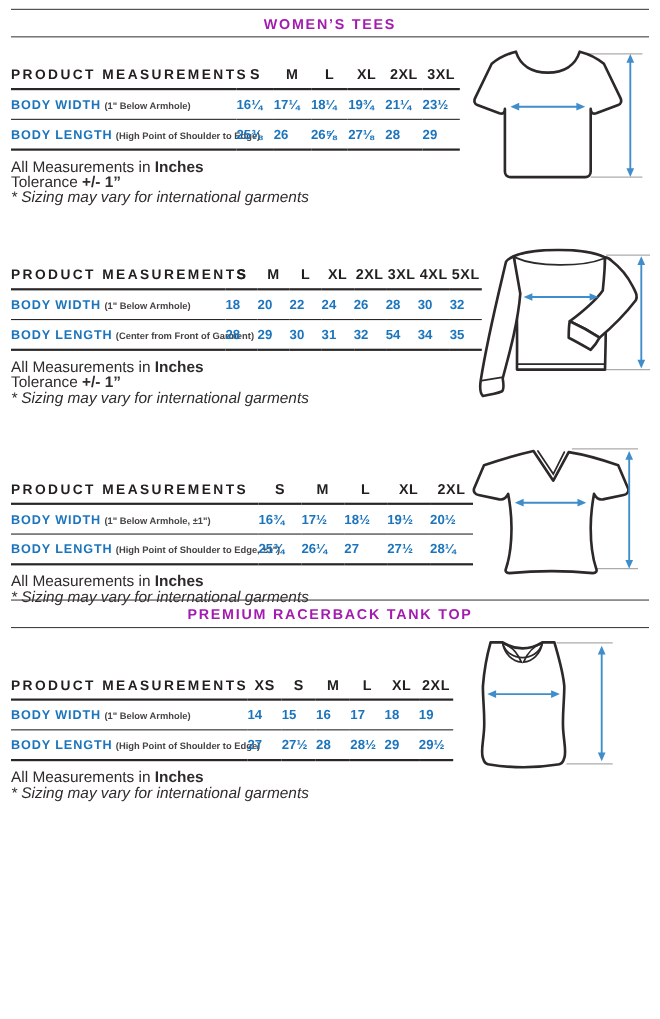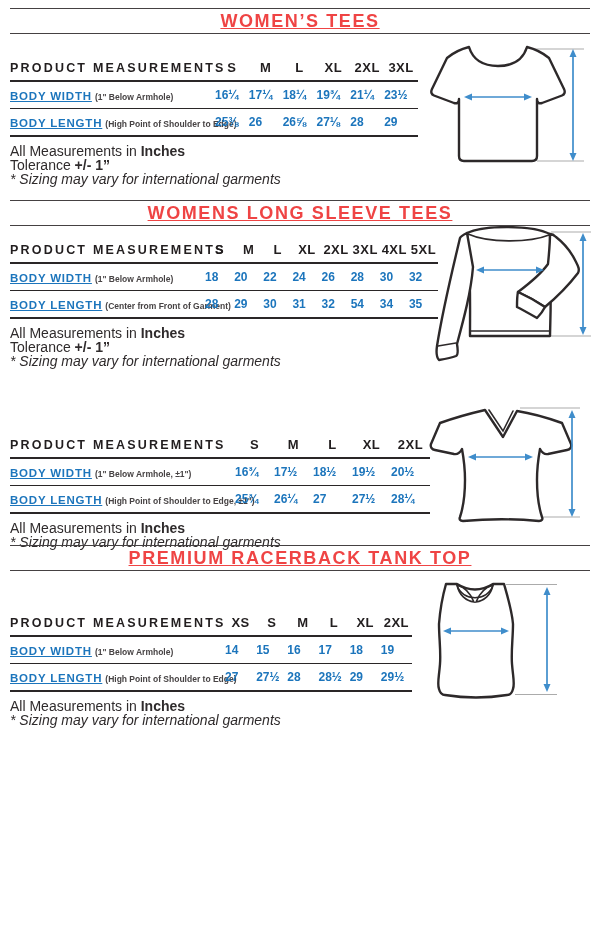--- a/index.html
+++ b/index.html
@@ -16,21 +16,21 @@
   .sec-1 { top:200px; height:171px; }
   .sec-2 { top:371px; height:174px; }
   .sec-3 { top:545px; height:181px; }
 
   .title-band {
     height:26px; margin:0 10px;
     border-top:1.3px solid #454142; border-bottom:1.3px solid #454142;
     display:flex; align-items:center; justify-content:center;
   }
   .section-title {
-    font-size:18px; font-weight:bold; letter-spacing:1.6px; color:#ef4444;text-decoration:underline;
+    font-size:13px; font-weight:bold; letter-spacing:1.6px; color:#a21caf;
   }
 
   .sec-body { position:absolute; left:0; right:0; top:26px; bottom:0; }
 
   .table-wrap { position:absolute; left:10px; }
   .sec-0 .table-wrap { top:26px; width:408px; }
   .sec-1 .table-wrap { top:16px; width:428px; }
   .sec-2 .table-wrap { top:40px; width:420px; }
   .sec-3 .table-wrap { top:44px; width:402px; }
 
@@ -40,21 +40,21 @@
   .sec-2 th.corner { width:225px; }
   .sec-3 th.corner { width:215px; }
 
   thead th { border-bottom:2.2px solid #2a2627; padding-bottom:5px; vertical-align:bottom; }
   th.corner { text-align:left; font-size:12.5px; letter-spacing:2.2px; color:#221e1f; white-space:nowrap; }
   th.size   { text-align:center; font-size:13px; letter-spacing:.5px; color:#221e1f; }
 
   tbody tr:first-child th, tbody tr:first-child td { border-bottom:1.3px solid #2a2627; }
   tbody tr:last-child  th, tbody tr:last-child  td { border-bottom:2.2px solid #2a2627; }
   tbody th.rowhead { text-align:left; padding:4px 0; white-space:nowrap; }
-  .row-label { font-size:11.5px; font-weight:bold; color:#1c75bc; letter-spacing:.8px;text-decoration:underline; }
+  .row-label { font-size:11.5px; font-weight:bold; color:#1c75bc; letter-spacing:.8px; }
   .row-note  { font-size:8.5px; color:#474344; margin-left:3px; }
   tbody td { text-align:left; font-size:12px; font-weight:bold; color:#1c75bc; padding:4px 0; }
 
   .footnotes { margin-top:7px; }
   .footnote { font-size:14px; color:#2f2b2c; line-height:14px; }
   .footnote .b { font-weight:bold; }
   .footnote .i { font-style:italic; font-weight:normal; }
 
   .figure { position:absolute; }
   .sec-0 .figure { left:424px; top:5px; width:172px; height:136px; }
@@ -136,23 +136,20 @@
         <line class="arrow-line" x1="149" y1="16" x2="149" y2="116"></line>
         <polygon class="arrow-head" points="149,10 145.5,18 152.5,18"></polygon>
         <polygon class="arrow-head" points="149,122 145.5,114 152.5,114"></polygon>
       </g>
     </svg>
         </div>
       </div>
     </section>
 
     <section class="chart-section sec-1">
-      <div class="title-band">
-        <h2 class="section-title">WOMENS LONG SLEEVE TEES</h2>
-      </div>
       <div class="sec-body">
         <div class="table-wrap">
           <table class="meas-table">
             <thead>
               <tr>
                 <th class="corner">PRODUCT MEASUREMENTS</th>
                 <th class="size">S</th>
                 <th class="size">M</th>
                 <th class="size">L</th>
                 <th class="size">XL</th>

